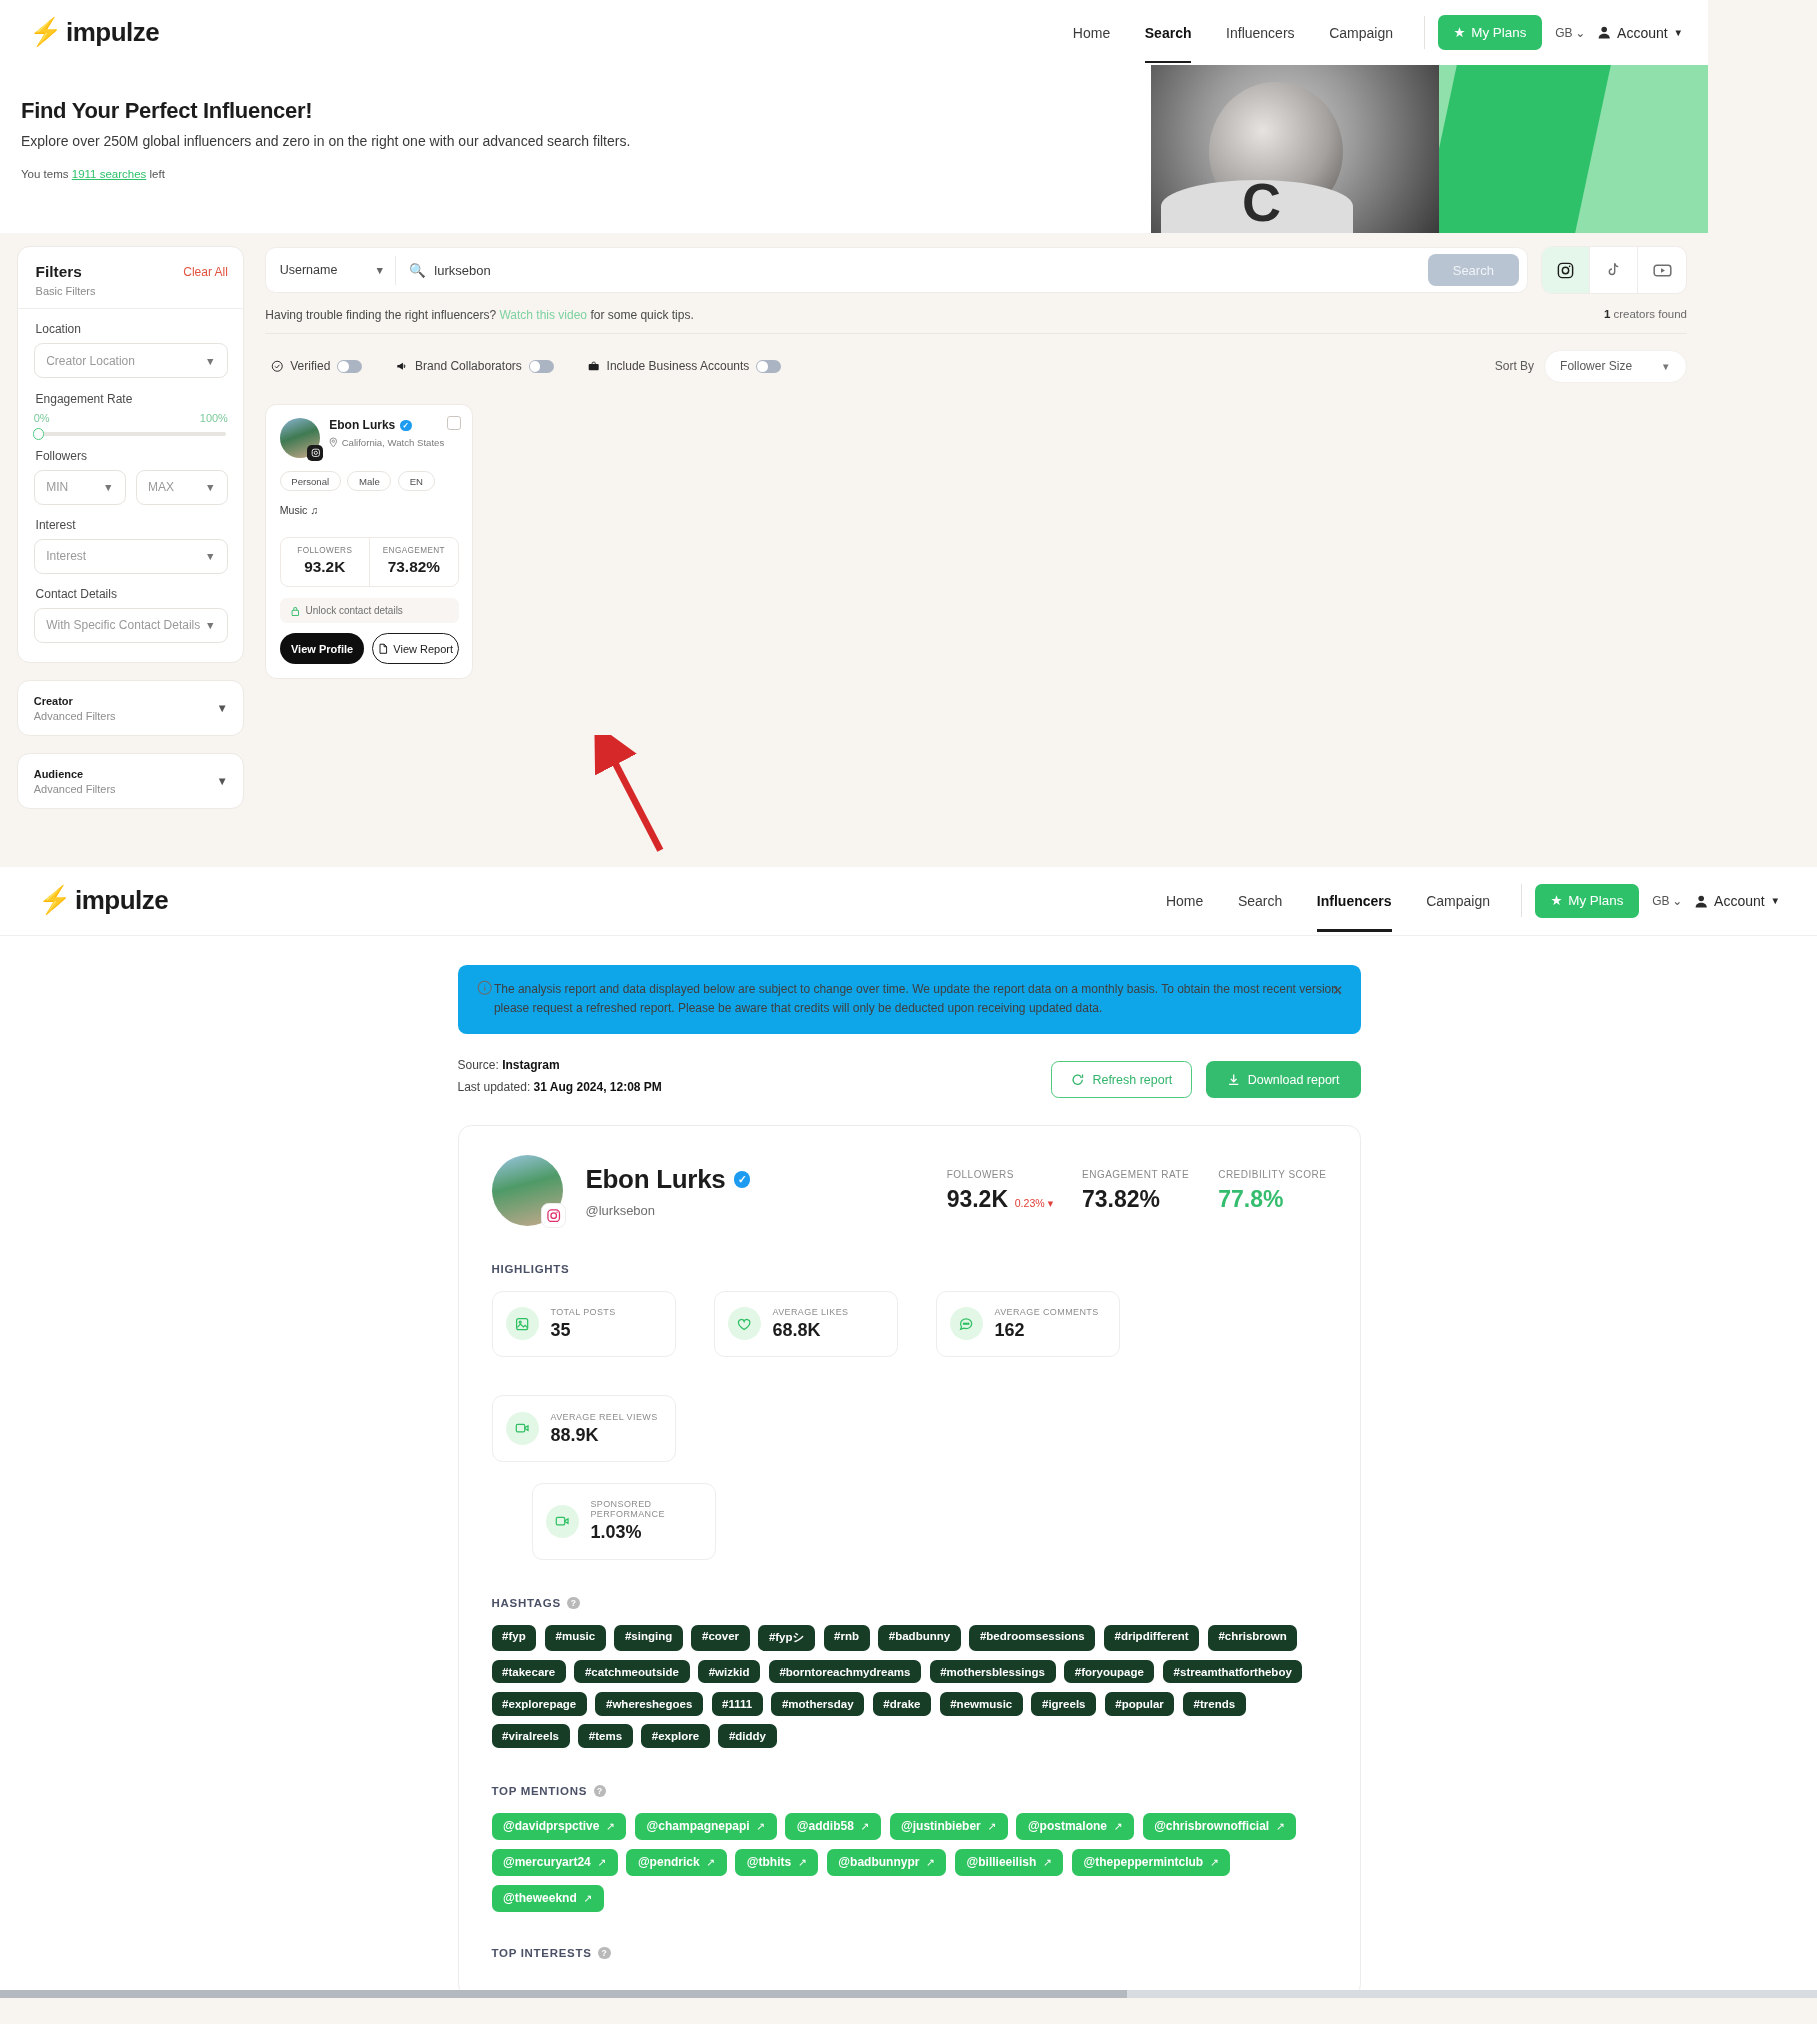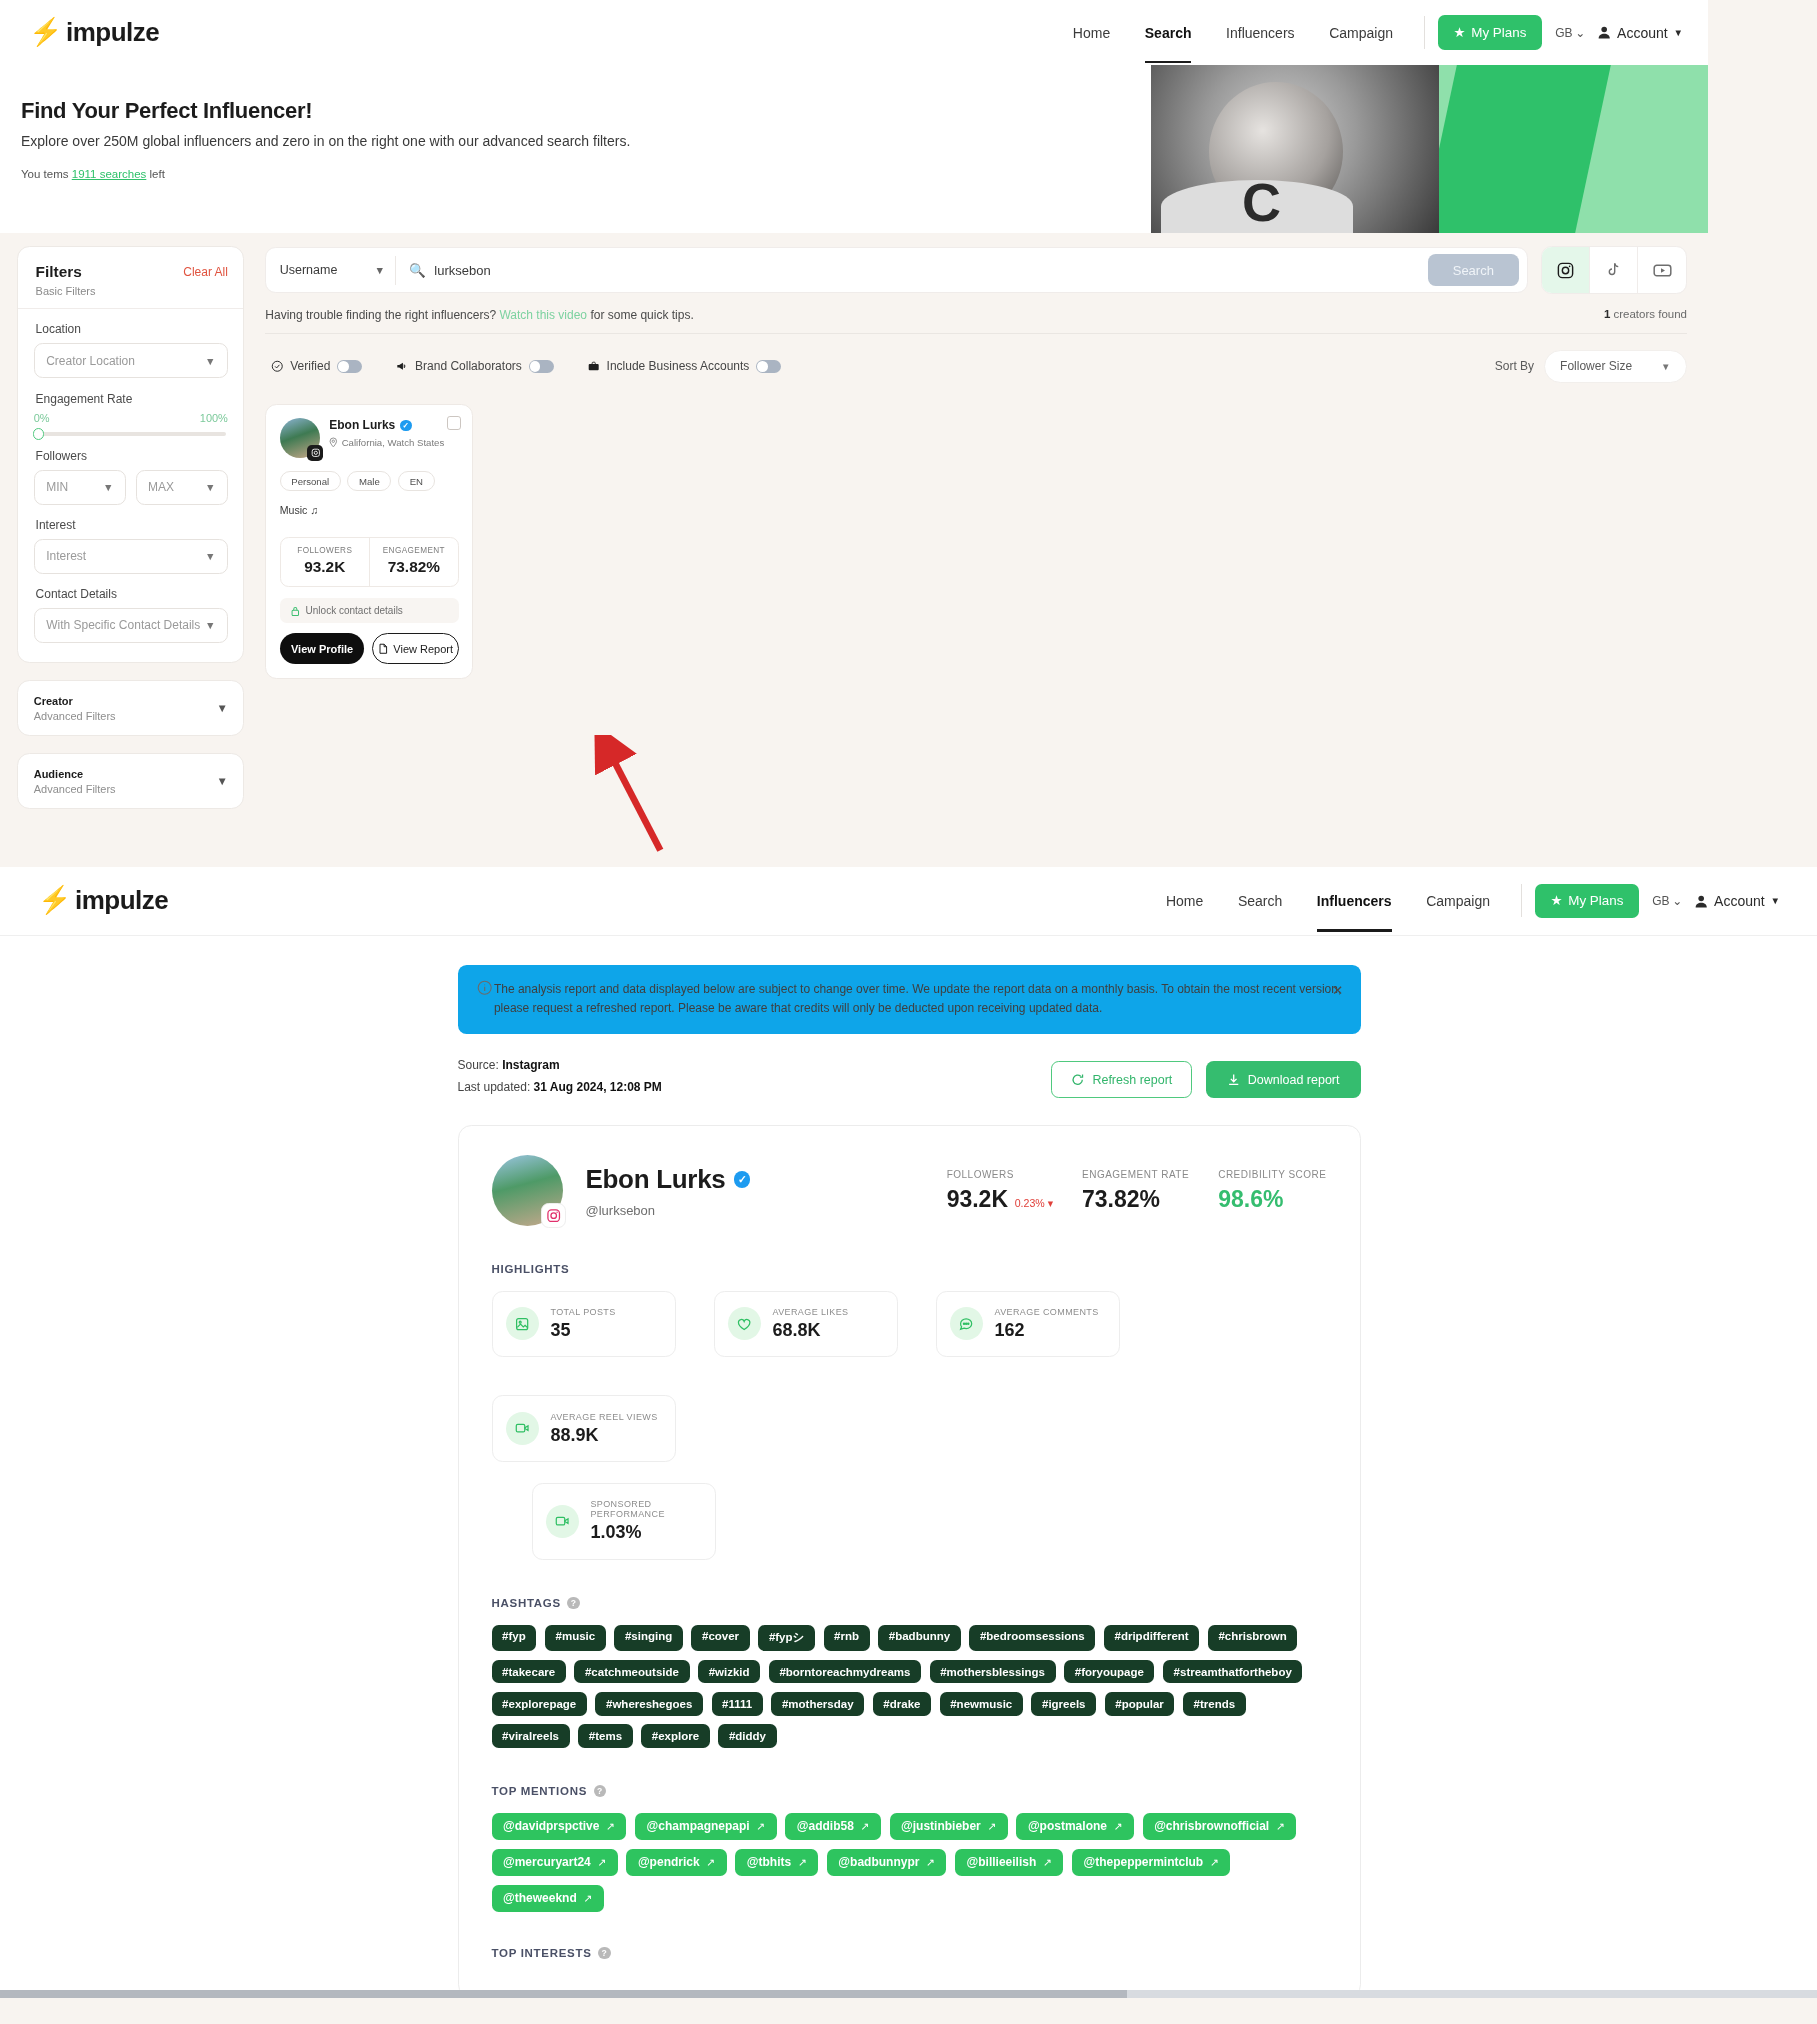--- a/index.html
+++ b/index.html
@@ -649,21 +649,21 @@
                 <span>93.2K</span>
                 <span class="delta">0.23% ▾</span>
               </div>
             </div>
             <div class="ps">
               <div class="lab">ENGAGEMENT RATE</div>
               <div class="val">73.82%</div>
             </div>
             <div class="ps">
               <div class="lab">CREDIBILITY SCORE</div>
-              <div class="val green">98.6%</div>
+              <div class="val green">77.8%</div>
             </div>
           </div>
         </div>
 
         <div class="sec-title">HIGHLIGHTS</div>
         <div class="hl-row">
           <div class="hl">
             <span class="ic">
               <svg width="16.3" height="16.3" viewBox="0 0 20 20" fill="none" stroke="#2fbf63" stroke-width="1.5">
                   <rect x="3.2" y="3.2" width="13.6" height="13.6" rx="2.4"></rect>

